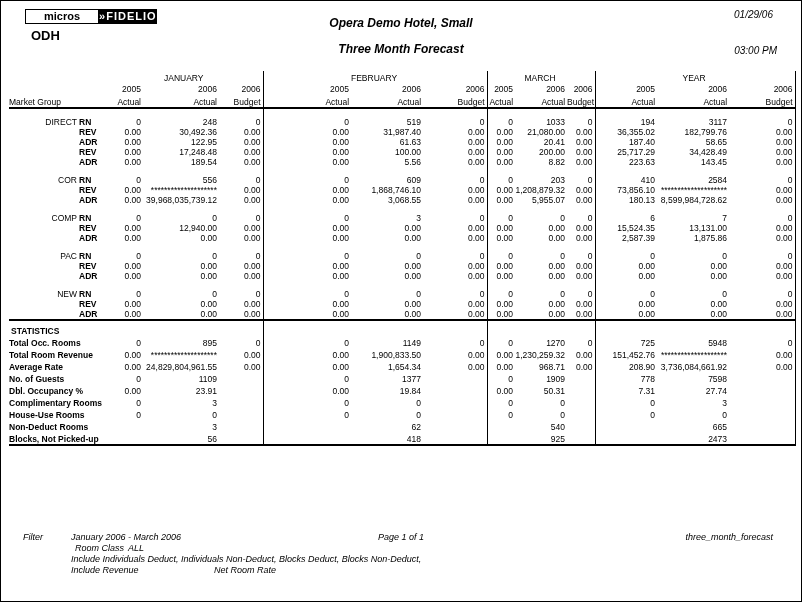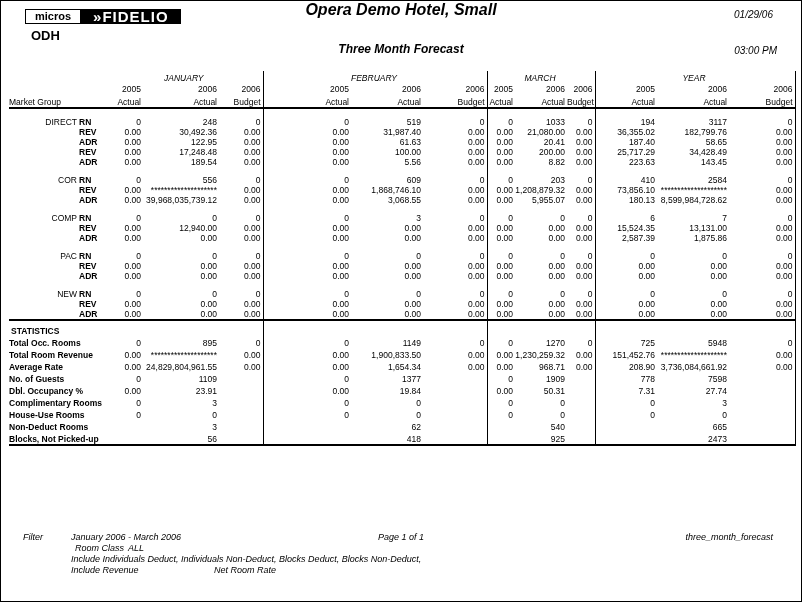--- a/index.html
+++ b/index.html
@@ -1,43 +1,43 @@
 <!DOCTYPE html>
 <html><head>
 <meta charset="utf-8">
 <style>
   html,body{margin:0;padding:0;background:#888;}
   .page{position:relative;width:800px;height:600px;background:#fff;border:1px solid #000;
         font-family:"Liberation Sans",sans-serif;color:#000;overflow:hidden;}
   
   .logo{position:absolute;left:24px;top:8px;display:flex;align-items:stretch;height:15px;}
   .logo .lg-left{border:1px solid #000;background:#fff;color:#000;font-weight:bold;
-        font-size:11px;line-height:13px;padding:0 9px;}
-  .logo .lg-right{background:#000;color:#fff;font-weight:bold;font-size:15px;line-height:15px;
-        padding:0 12px;letter-spacing:1px;}
+        font-size:11px;line-height:13px;padding:0 18px;}
+  .logo .lg-right{background:#000;color:#fff;font-weight:bold;font-size:11px;line-height:15px;
+        padding:0 0;letter-spacing:1px;}
   .prop-code{position:absolute;left:30px;top:27px;font-weight:bold;font-size:13px;}
-  .hotel-name{position:absolute;left:0;right:0;top:0;text-align:center;
-        font-weight:bold;font-style:italic;font-size:16px;}
+  .hotel-name{position:absolute;left:0;right:0;top:15px;text-align:center;
+        font-weight:bold;font-style:italic;font-size:12px;}
   .report-title{position:absolute;left:0;right:0;top:41px;text-align:center;
         font-weight:bold;font-style:italic;font-size:12px;}
   .hdr-date{position:absolute;right:28px;top:8px;font-style:italic;font-size:10px;}
   .hdr-time{position:absolute;right:24px;top:44px;font-style:italic;font-size:10px;}
   
   table.grid{position:absolute;left:8px;top:70px;width:786px;border-collapse:collapse;
         table-layout:fixed;font-size:8.5px;}
   table.grid td{padding:0 2px 0 0;white-space:nowrap;overflow:hidden;vertical-align:bottom;}
   td.num{text-align:right;}
   td.ctr{text-align:center;}
   td.glabel{padding-left:20px;text-align:right;}
   td.rlabel{font-weight:bold;padding-left:20px;margin-top:41px;}
   td.slabel{font-weight:bold;padding-left:2px;}
   td.mglabel{padding-left:2px;}
   .sepL{border-left:1px solid #000;}
   .sepR{border-right:1px solid #000;}
-  tr.hd1 td{height:12px;font-style:italic;}
+  tr.hd1 td{height:12px;}
   tr.hd2 td{height:11px;}
   tr.hd3 td{height:13px;border-bottom:2px solid #000;}
   tr.rn td{height:14px;padding-top:4px;}
   tr.rv td{height:10px;}
   tr.ad td{height:10px;}
   tr.stats-head td{border-top:2px solid #000;height:15px;font-weight:bold;padding-left:2px;}
   tr.stat td{height:12px;}
   tr.grid-last td{border-bottom:2px solid #000;}
   
   .footer{position:absolute;left:0;right:0;top:531px;font-style:italic;font-size:9px;}

